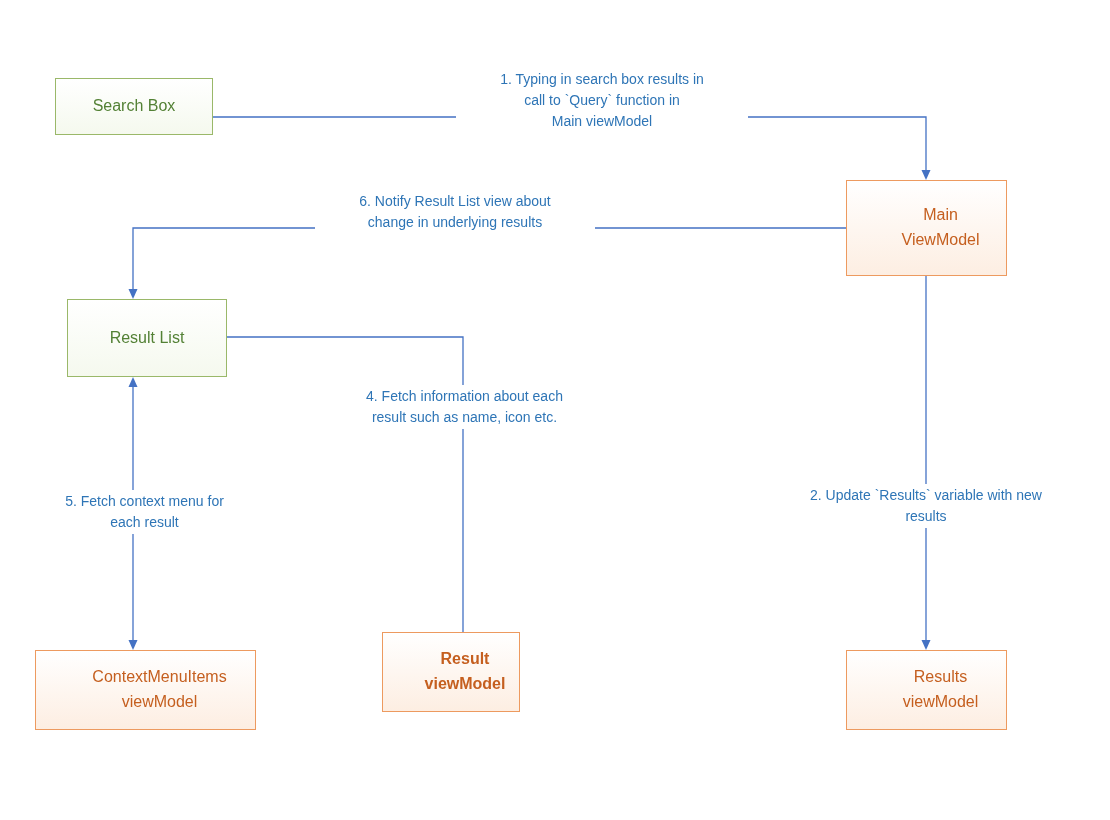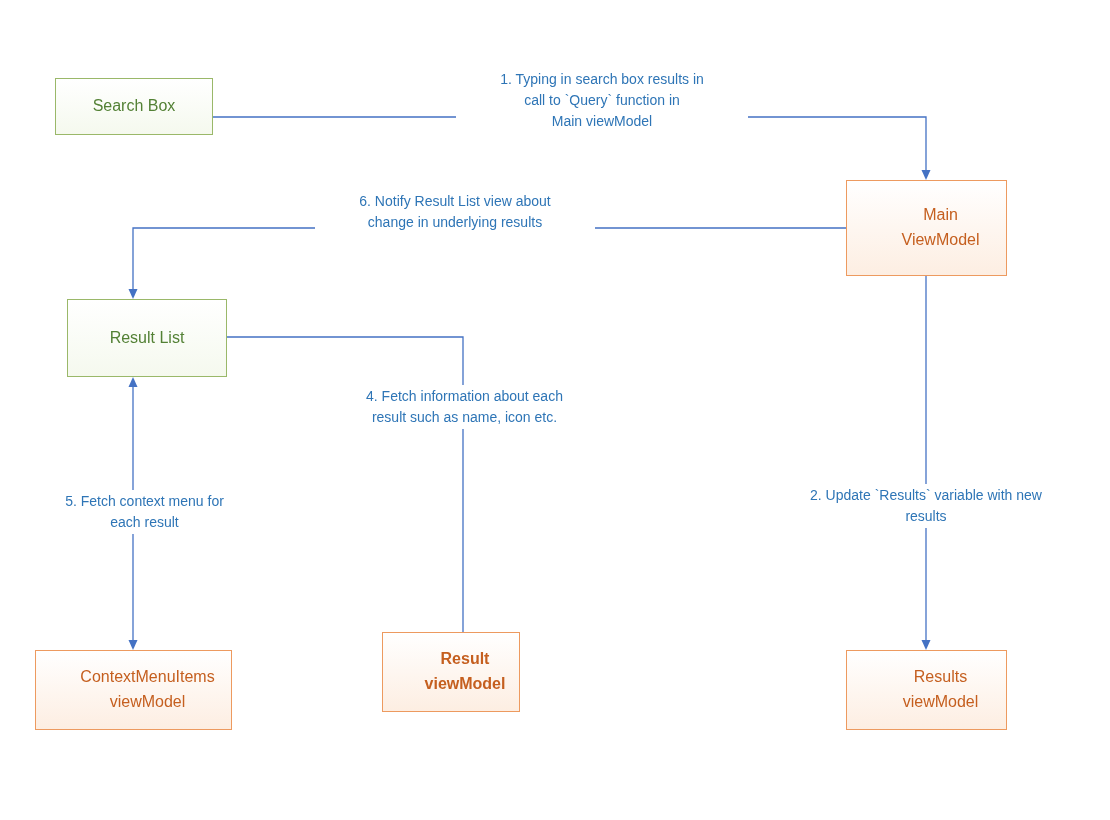--- a/index.html
+++ b/index.html
@@ -85,21 +85,21 @@
     </g>
   </svg>
 
   <div class="node green" style="left:55px; top:78px; width:158px; height:57px;">Search Box</div>
 
   <div class="node orange" style="left:846px; top:180px; width:161px; height:96px;">Main
 ViewModel</div>
 
   <div class="node green" style="left:54px; top:299px; width:160px; height:78px;margin-left:13px;">Result List</div>
 
-  <div class="node orange" style="left:35px; top:650px; width:197px; height:80px;">ContextMenuItems
+  <div class="node orange" style="left:35px; top:650px; width:221px; height:80px;">ContextMenuItems
 viewModel</div>
 
   <div class="node orange" style="left:382px; top:632px; width:138px; height:80px;font-weight:bold;">Result
 viewModel</div>
 
   <div class="node orange" style="left:846px; top:650px; width:161px; height:80px;">Results
 viewModel</div>
 
   <div class="annotation" style="left:456px; top:68px; width:292px;">1. Typing in search box results in
 call to `Query` function in

